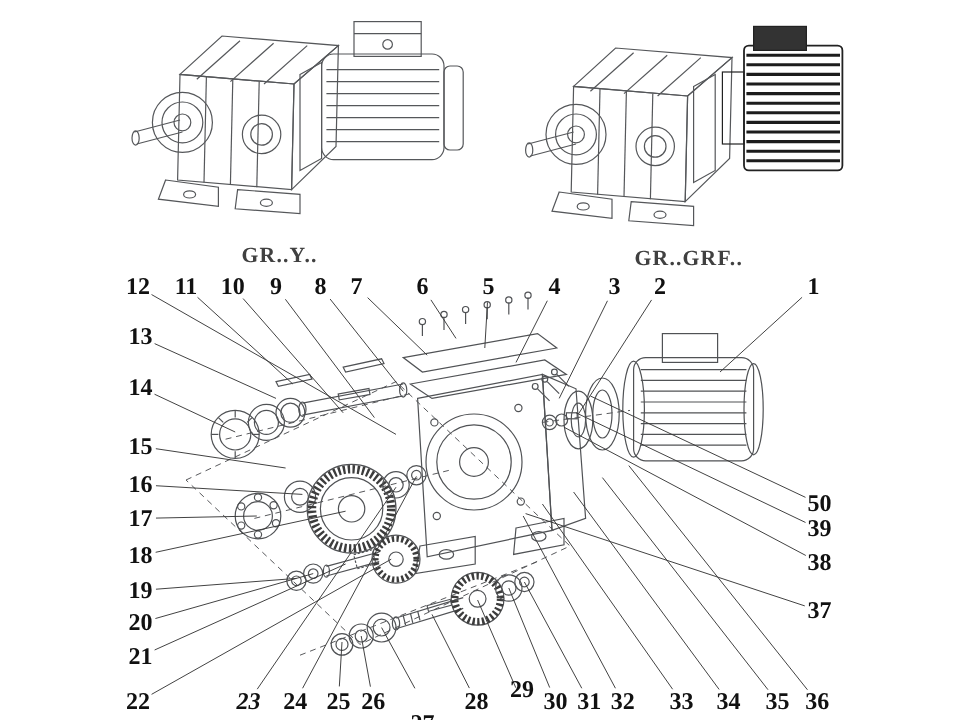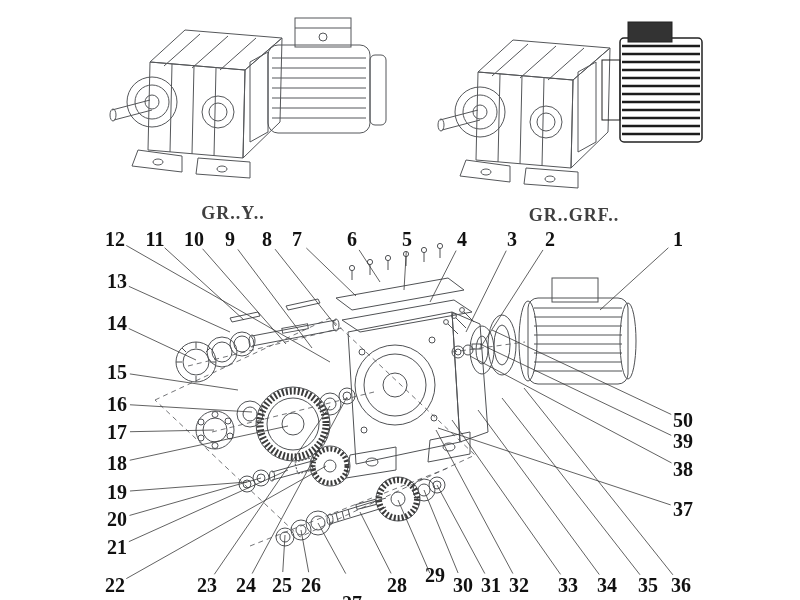--- a/index.html
+++ b/index.html
@@ -351,21 +351,21 @@
       <div class="callout" style="left: 117px; top: 281px;">13</div>
       <div class="callout" style="left: 117px; top: 323px;">14</div>
       <div class="callout" style="left: 117px; top: 372px;">15</div>
       <div class="callout" style="left: 117px; top: 404px;">16</div>
       <div class="callout" style="left: 117px; top: 432px;">17</div>
       <div class="callout" style="left: 117px; top: 463px;">18</div>
       <div class="callout" style="left: 117px; top: 492px; text-align: right;">19</div>
       <div class="callout" style="left: 117px; top: 519px;">20</div>
       <div class="callout" style="left: 117px; top: 547px;">21</div>
       <div class="callout" style="left: 115px; top: 585px;">22</div>
-      <div class="callout" style="left: 207px; top: 585px;">23</div>
+      <div class="callout" style="left: 207px; top: 585px; font-style: italic;">23</div>
       <div class="callout" style="left: 246px; top: 585px;">24</div>
       <div class="callout" style="left: 282px; top: 585px;">25</div>
       <div class="callout" style="left: 311px; top: 585px;">26</div>
       <div class="callout" style="left: 352px; top: 603px;">27</div>
       <div class="callout" style="left: 397px; top: 585px;">28</div>
       <div class="callout" style="left: 435px; top: 575px;">29</div>
       <div class="callout" style="left: 463px; top: 585px;">30</div>
       <div class="callout" style="left: 491px; top: 585px;">31</div>
       <div class="callout" style="left: 519px; top: 585px;">32</div>
       <div class="callout" style="left: 568px; top: 585px;">33</div>

